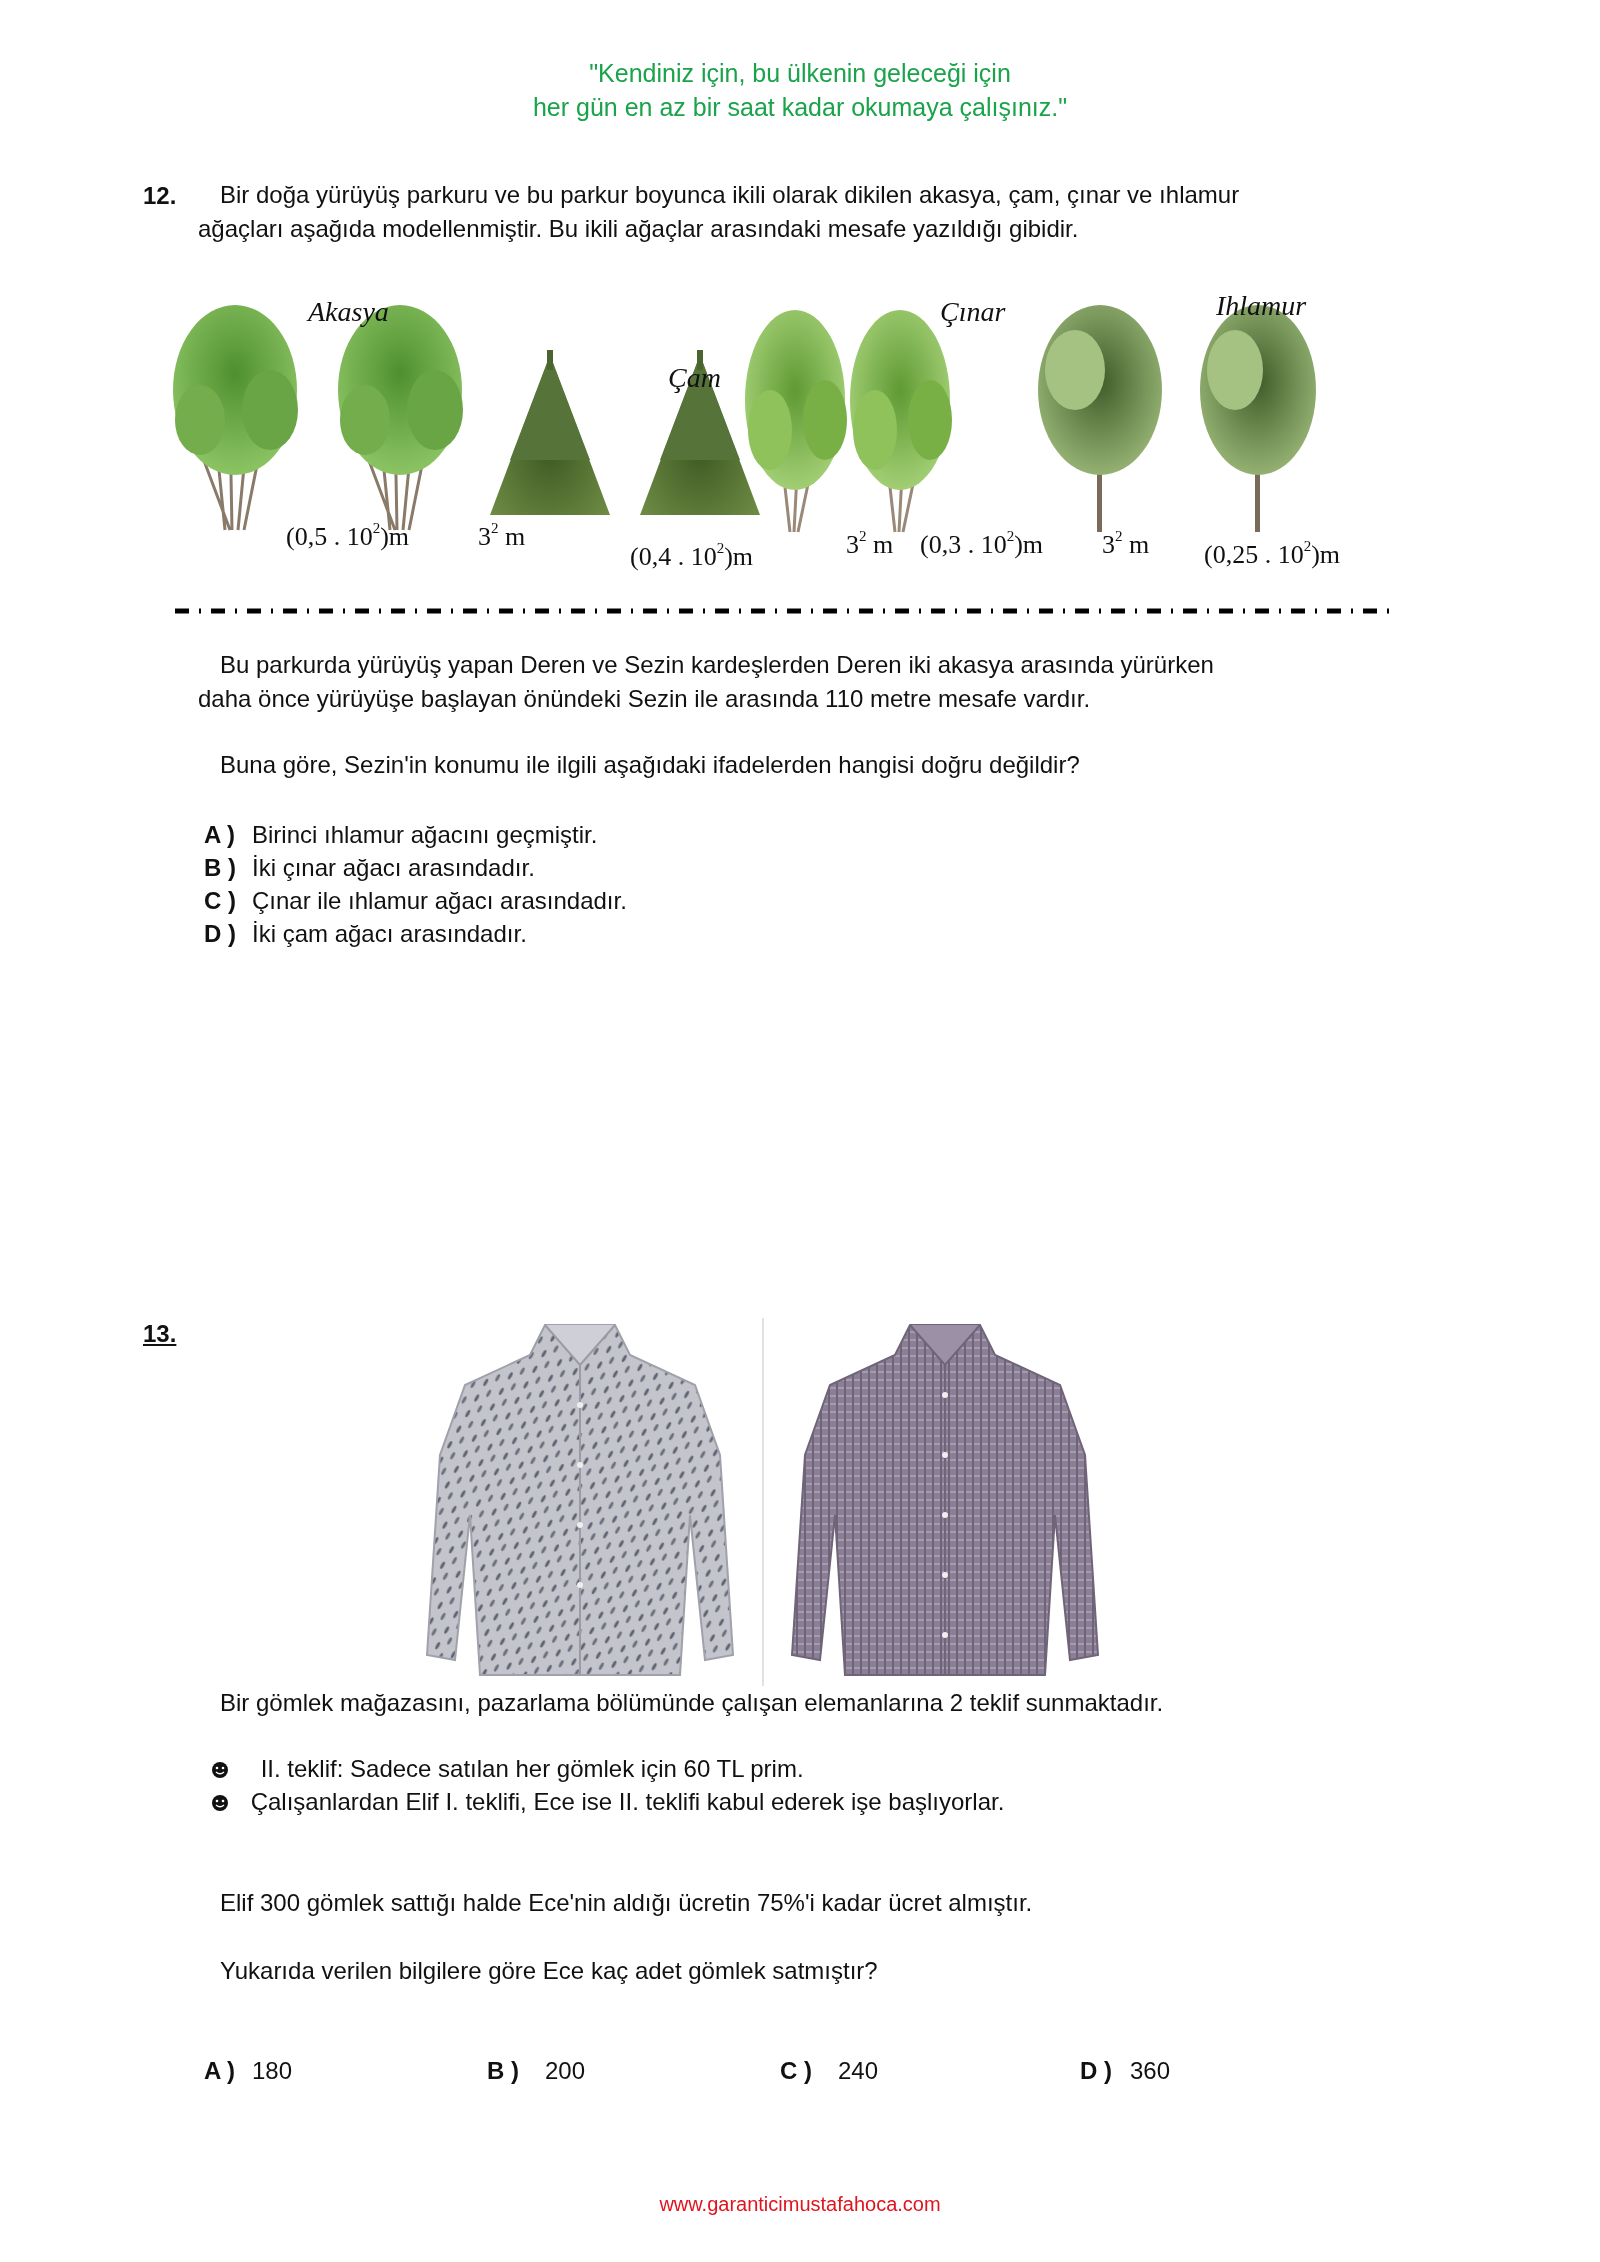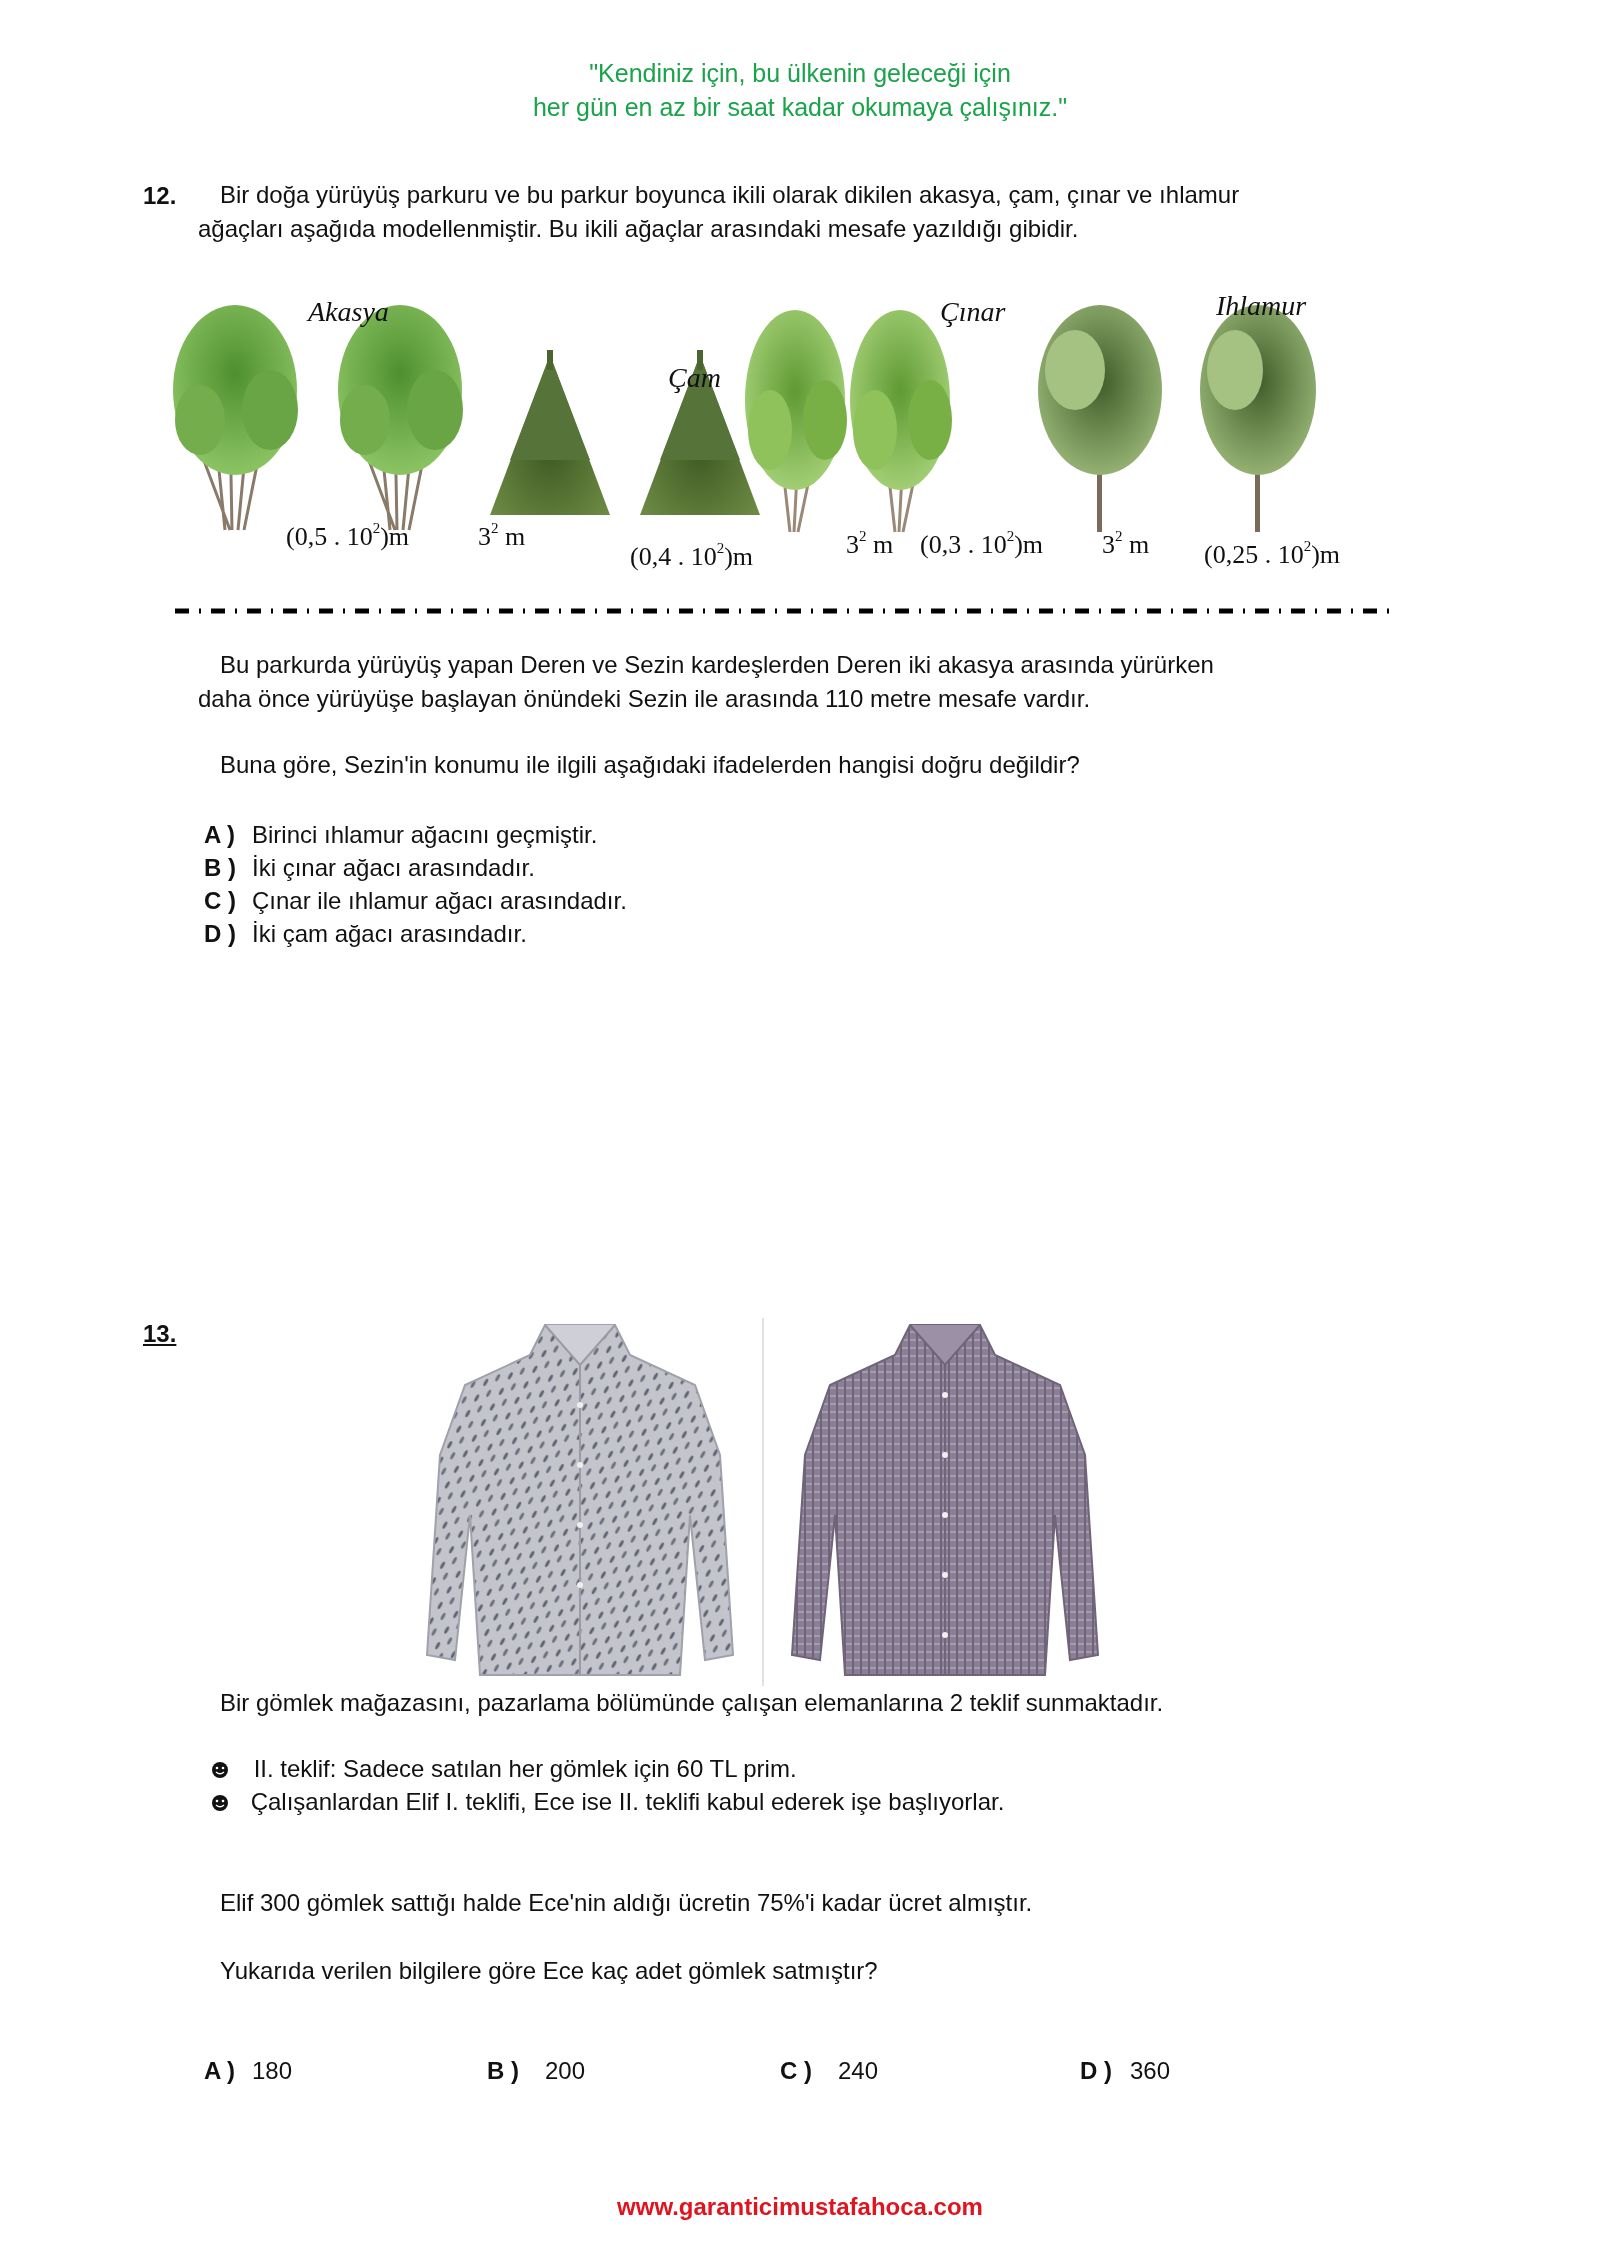--- a/index.html
+++ b/index.html
@@ -10,21 +10,21 @@
            font-size:25px; line-height:34px; }
   .qnum { font-weight:bold; font-size:24px; }
   .txt { font-size:24px; line-height:34px; white-space:nowrap; }
   .opt { font-size:24px; line-height:33px; white-space:nowrap; }
   .opt .lt { font-weight:bold; display:inline-block; width:48px; }
   .serif { font-family:"Liberation Serif", serif; font-size:26px; color:#111; white-space:nowrap; }
   .tree-label { font-family:"Liberation Serif", serif; font-style:italic; font-size:28px; white-space:nowrap; }
   sup { font-size:15px; vertical-align:top; position:relative; top:-2px; }
   .dash-line { left:175px; top:608px; width:1215px; height:6px; }
   .bullet { display:inline-block; width:24px; height:24px; }
-  .footer { left:0; width:1600px; top:2193px; text-align:center; color:#e0141e; font-size:24px;font-weight:bold; }
+  .footer { left:0; width:1600px; top:2193px; text-align:center; color:#e0141e; font-size:20px; }
   .divider { left:762px; top:1318px; width:2px; height:368px; background:#e2e2e2; }
 </style>
 </head>
 <body>
 
 <div class="abs motto">
   <div>"Kendiniz için, bu ülkenin geleceği için</div>
   <div>her gün en az bir saat kadar okumaya çalışınız."</div>
 </div>
 
@@ -175,21 +175,21 @@
 <div class="abs txt" style="left:220px; top:1686px;">Bir gömlek mağazasını, pazarlama bölümünde çalışan elemanlarına 2 teklif sunmaktadır.</div>
 
 <div class="abs" style="left:210px; top:1752px;">
   <div class="opt">
     <span class="bullet"><svg width="20" height="20" viewBox="0 0 20 20" style="vertical-align:-3px">
           <circle cx="10" cy="10" r="8" fill="#111"></circle>
           <circle cx="7" cy="8" r="1.3" fill="#fff"></circle>
           <circle cx="13" cy="8" r="1.3" fill="#fff"></circle>
           <path d="M6 12 Q10 15.5 14 12" stroke="#fff" stroke-width="1.3" fill="none"></path>
         </svg></span>
-    <span style="margin-left:13px">II. teklif: Sadece satılan her gömlek için 60 TL prim.</span>
+    <span style="margin-left:20px">II. teklif: Sadece satılan her gömlek için 60 TL prim.</span>
   </div>
   <div class="opt">
     <span class="bullet"><svg width="20" height="20" viewBox="0 0 20 20" style="vertical-align:-3px">
           <circle cx="10" cy="10" r="8" fill="#111"></circle>
           <circle cx="7" cy="8" r="1.3" fill="#fff"></circle>
           <circle cx="13" cy="8" r="1.3" fill="#fff"></circle>
           <path d="M6 12 Q10 15.5 14 12" stroke="#fff" stroke-width="1.3" fill="none"></path>
         </svg></span>
     <span style="margin-left:10px">Çalışanlardan Elif I. teklifi, Ece ise II. teklifi kabul ederek işe başlıyorlar.</span>
   </div>

